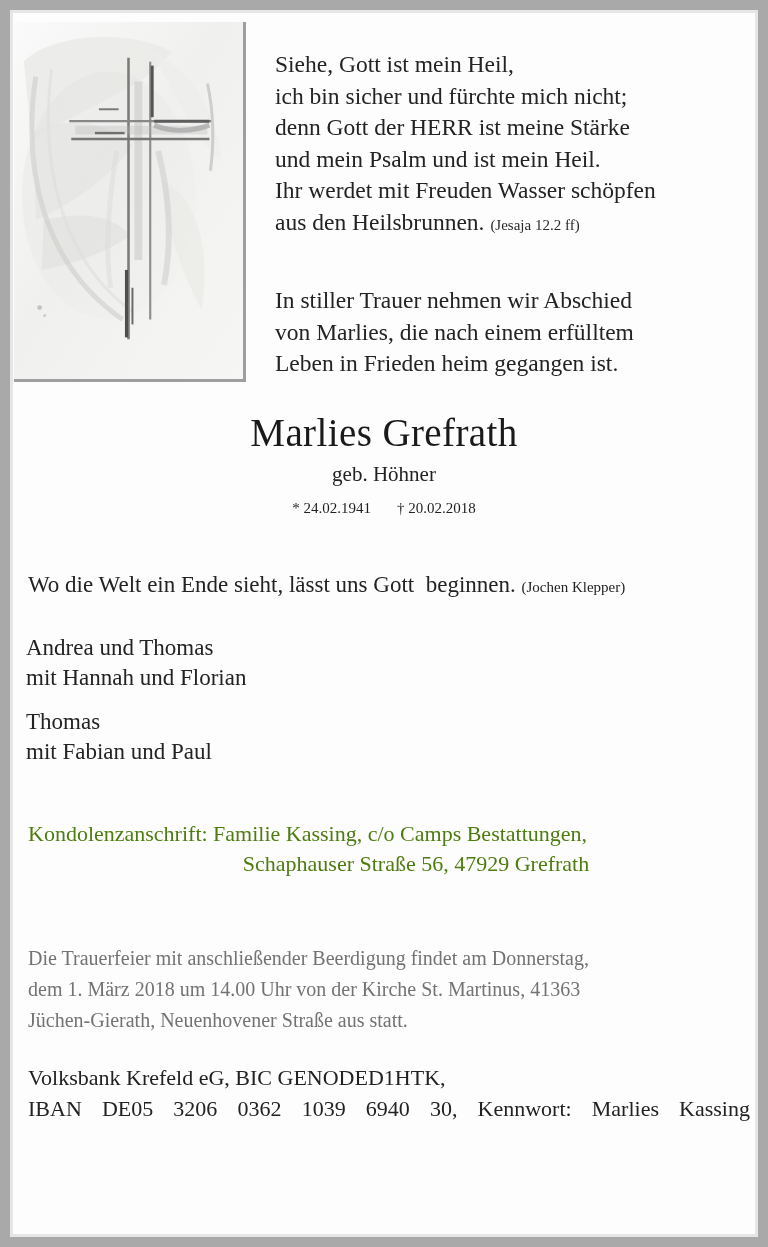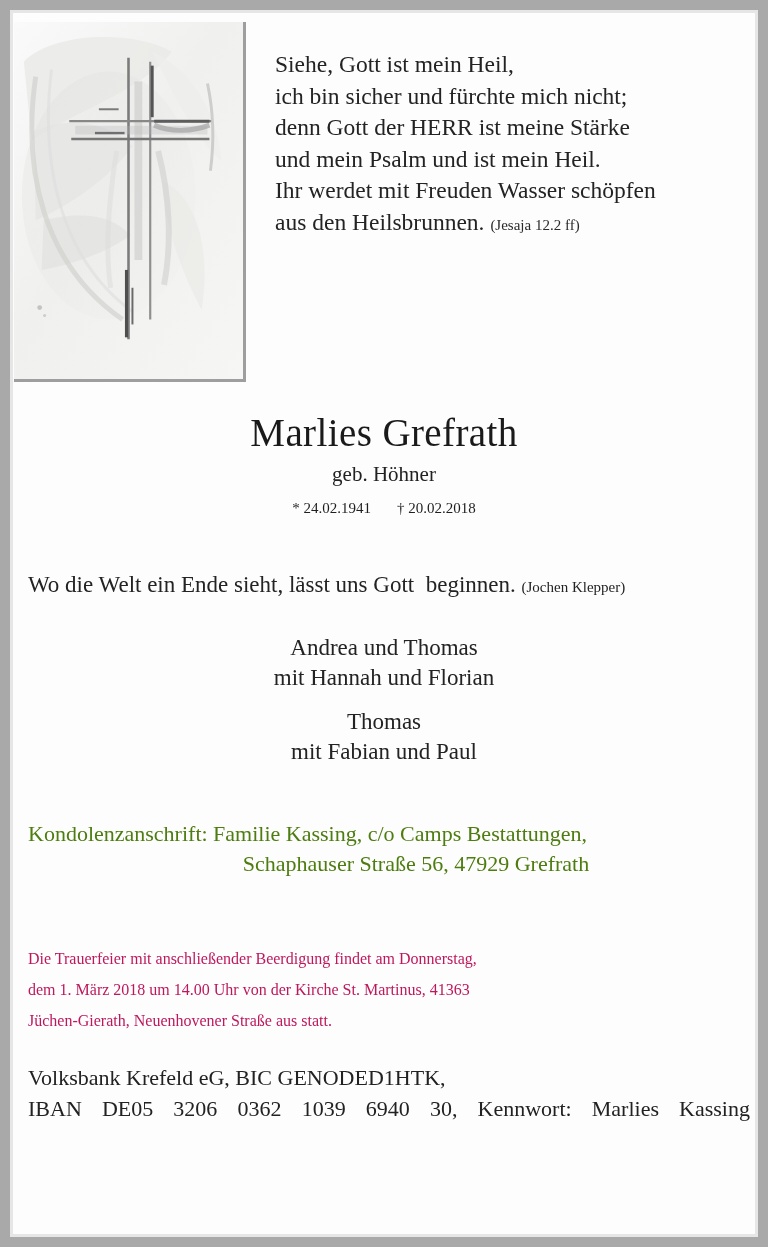--- a/index.html
+++ b/index.html
@@ -139,21 +139,21 @@
   .quote-line .cite {
     font-size: 15px;
   }
 
   
   .family {
     position: absolute;
     left: 13px;
     top: 620px;
     width: 716px;
-    text-align: center;
+    text-align: left;
   }
   .family-group {
     font-size: 23px;
     line-height: 30px;
     color: #232323;
     white-space: pre-line;
   }
   .family-group + .family-group { margin-top: 14px; }
 
   
@@ -168,23 +168,23 @@
   }
   .condolence .line1 { text-align: left; }
   .condolence .line2 { text-align: center; padding-left: 54px; }
 
   
   .funeral {
     position: absolute;
     left: 15px;
     top: 930px;
     width: 722px;
-    font-size: 16px;
+    font-size: 20px;
     line-height: 31px;
-    color: #be185d;
+    color: #737373;
     white-space: pre-line;
   }
 
   
   .donation {
     position: absolute;
     left: 15px;
     top: 1050px;
     width: 722px;
     font-size: 22px;
@@ -260,20 +260,23 @@
       </svg>
     </div>
 
     <div class="verse"><span>Siehe, Gott ist mein Heil,
 ich bin sicher und fürchte mich nicht;
 denn Gott der HERR ist meine Stärke
 und mein Psalm und ist mein Heil.
 Ihr werdet mit Freuden Wasser schöpfen
 aus den Heilsbrunnen.  </span><span class="cite">(Jesaja 12.2 ff)</span></div>
 
+    <div class="mourning">In stiller Trauer nehmen wir Abschied
+von Marlies, die nach einem erfülltem
+Leben in Frieden heim gegangen ist.</div>
 
     <div class="name-block">
       <div class="deceased-name">Marlies Grefrath</div>
       <div class="maiden-name">geb. Höhner</div>
       <div class="life-dates"><span>*</span>&nbsp;<span>24.02.1941</span><span class="gap"></span><span>†</span>&nbsp;<span>20.02.2018</span></div>
     </div>
 
     <div class="quote-line"><span>Wo die Welt ein Ende sieht, lässt uns Gott  beginnen. </span><span class="cite">(Jochen Klepper)</span></div>
 
     <div class="family">

